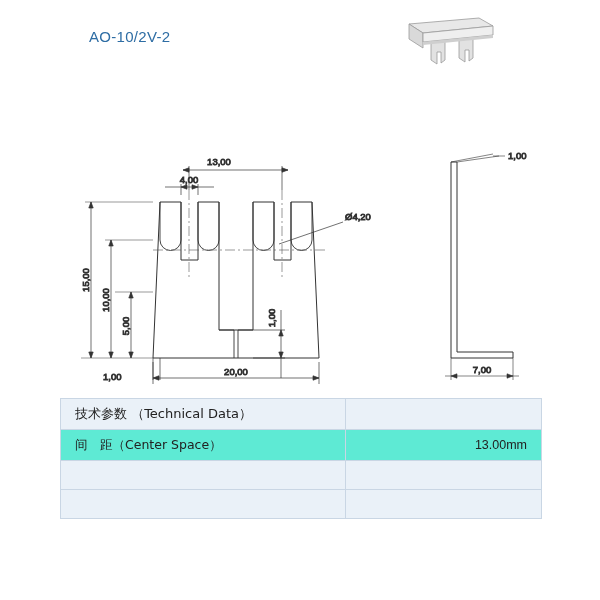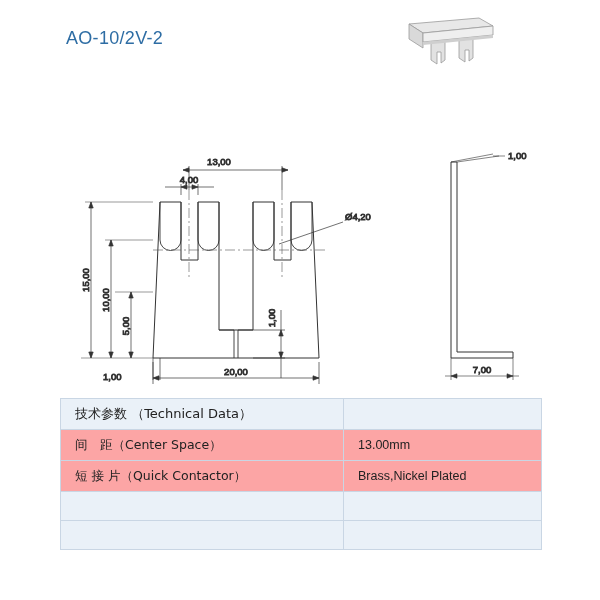--- a/index.html
+++ b/index.html
@@ -16,23 +16,23 @@
   }
   #page {
     position: absolute;
     left: 0; top: 0;
     width: 600px;
     height: 600px;
   }
   
   #title {
     position: absolute;
-    left: 66px;
+    left: 89px;
     top: 28px;
-    font-size: 18px;
+    font-size: 15px;
     color: #2e6da4;
     letter-spacing: 0.3px;
     white-space: nowrap;
   }
   
   #photo {
     position: absolute;
     left: 395px;
     top: 8px;
     width: 110px;
@@ -54,31 +54,32 @@
     width: 482px;
     border-collapse: collapse;
     font-size: 12.5px;
     color: #222;
   }
   #spec-table td {
     border: 1px solid #c9d6e4;
     height: 30px;
     padding: 0 14px;
     vertical-align: middle;
-    background: #fca5a5;
+    background: #5eead4;
   }
   #spec-table tr.header td {
     background: #eaf1f8;
     font-size: 13px;
   }
   #spec-table td.label {
     width: 292px;
   }
   #spec-table td.value {
     width: 190px;
+    text-align: right;
   }
   #spec-table tr.blank td {
     background: #eaf1f8;
     height: 28px;
   }
   .cjk { font-family: "DejaVu Sans", sans-serif; }
   .dim-text {
     font-size: 9.5px;
     fill: #333;
     font-family: "Liberation Sans", sans-serif;
@@ -234,24 +235,20 @@
   <table id="spec-table">
     <tbody>
       <tr class="header">
         <td class="label cjk">技术参数 （Technical Data）</td>
         <td class="value"></td>
       </tr>
       <tr>
         <td class="label cjk">间　距（Center Space）</td>
         <td class="value">13.00mm</td>
       </tr>
-      <tr>
-        <td class="label cjk">短 接 片（Quick Contactor）</td>
-        <td class="value">Brass,Nickel Plated</td>
-      </tr>
       <tr class="blank">
         <td class="label"></td>
         <td class="value"></td>
       </tr>
       <tr class="blank">
         <td class="label"></td>
         <td class="value"></td>
       </tr>
     </tbody>
   </table>

